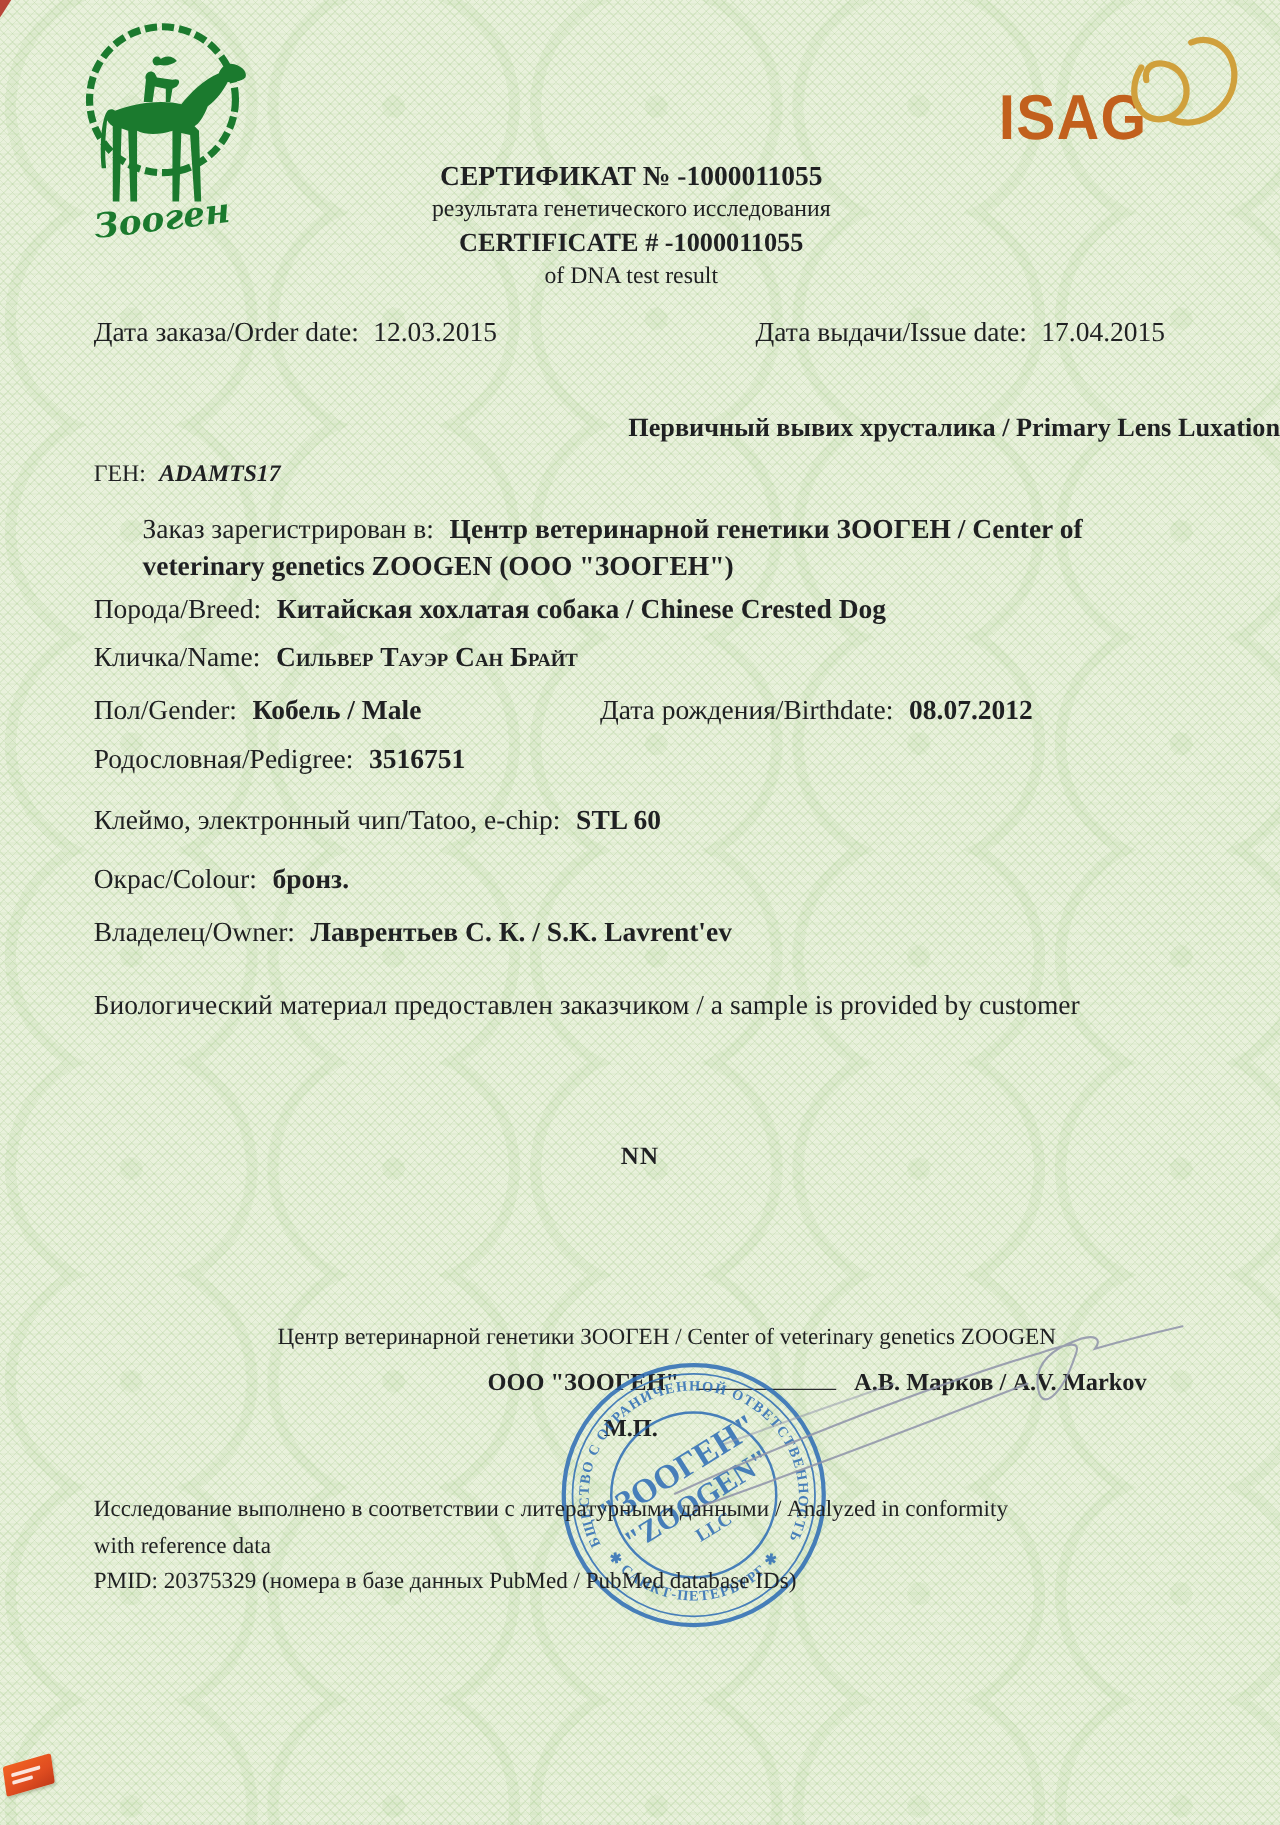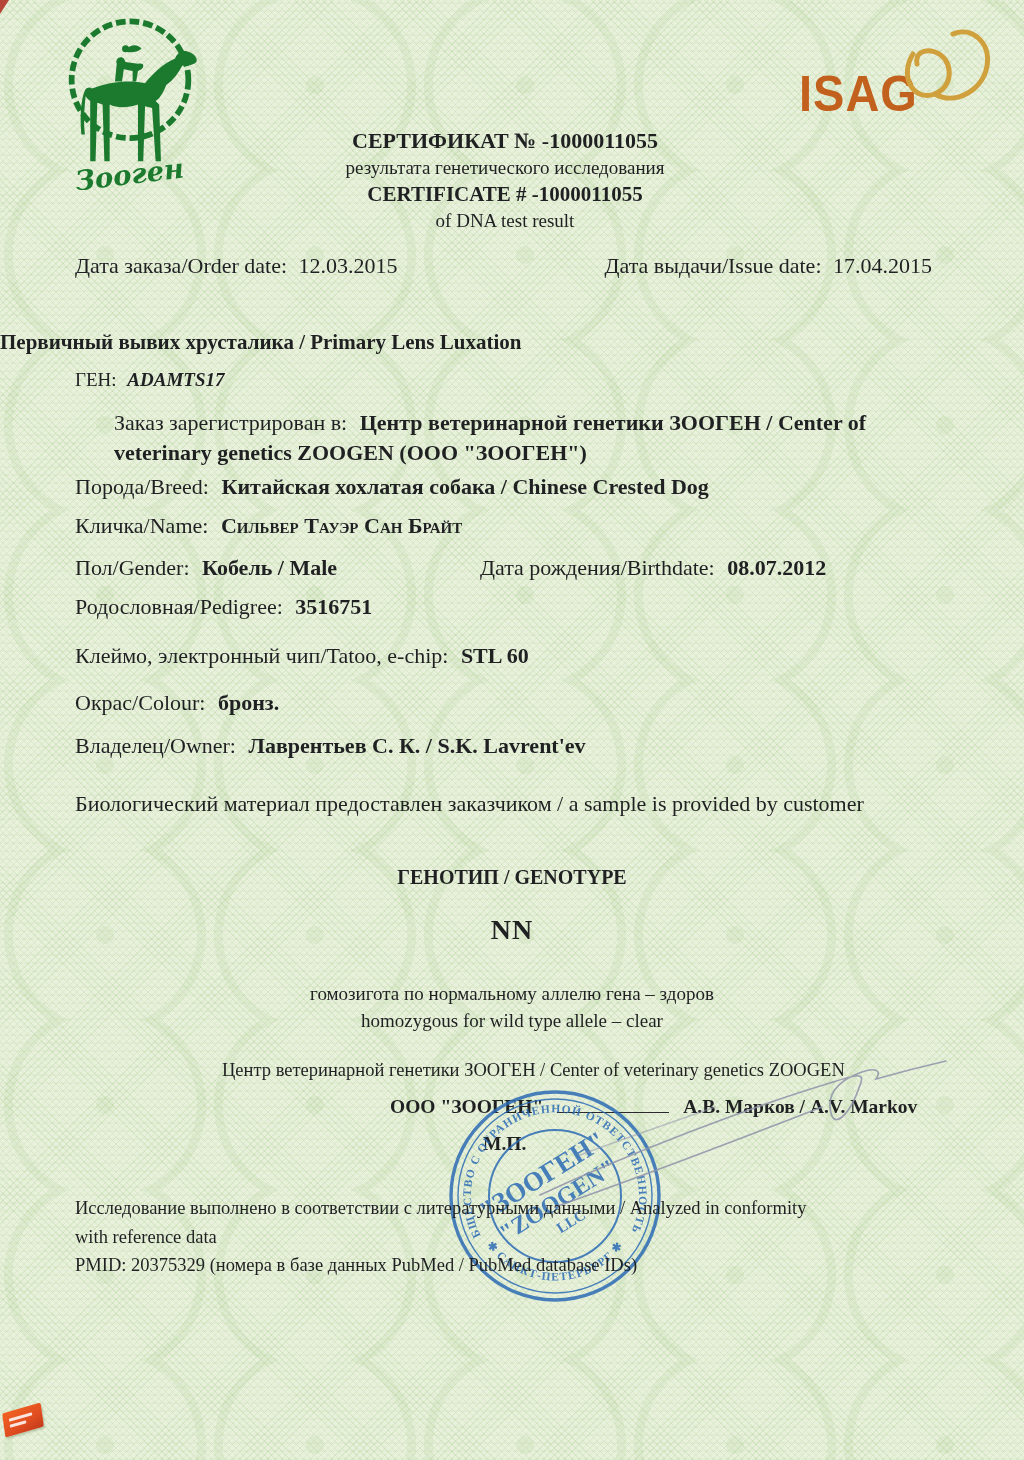--- a/index.html
+++ b/index.html
@@ -34,35 +34,35 @@
   .t-reg{font-size:19px;}
   .t-bold-md{font-size:21px;font-weight:bold;}
   
   .row{position:absolute;left:75px;right:92px;font-size:22px;}
   .lab{font-weight:normal;}
   .val{font-weight:bold;margin-left:7px;}
   .smallcaps{font-variant:small-caps;}
   .dates-row{top:253px;}
   .date-issue{position:absolute;right:0;top:0;white-space:nowrap;}
   .test-heading{top:303px;left:0;right:0;text-align:center;font-size:18.5px;}
-  .test-value{top:330px;left:0;right:0;text-align:left;font-size:21px;font-weight:bold;}
+  .test-value{top:330px;left:0;right:0;text-align:right;font-size:21px;font-weight:bold;}
   .gene-row{top:369px;font-size:19px;}
   .gene-val{font-weight:bold;font-style:italic;margin-left:6px;}
   .r-registered{top:408px;line-height:30px;padding-left:39px;}
   .r-breed{top:474px;}
   .r-name{top:513px;}
   .r-gender{top:555px;}
   .pair2{position:absolute;left:405px;top:0;white-space:nowrap;}
   .r-pedigree{top:594px;}
   .r-tattoo{top:643px;}
   .r-colour{top:690px;}
   .r-owner{top:733px;}
   .r-sample{top:791px;}
   .geno-head{top:866px;left:0;right:0;text-align:center;font-size:20px;font-weight:bold;}
-  .geno-val{top:914px;left:0;right:0;text-align:center;font-size:28px;font-weight:bold;letter-spacing:1px;}
+  .geno-val{top:914px;left:0;right:0;text-align:center;font-size:20px;font-weight:bold;letter-spacing:1px;}
   .geno-ru{top:983px;left:0;right:0;text-align:center;font-size:19px;}
   .geno-en{top:1010px;left:0;right:0;text-align:center;font-size:19px;}
   .org-line{top:1060px;left:222px;font-size:18.5px;}
   .sign-row{top:1096px;left:390px;font-size:19.5px;white-space:nowrap;}
   .org-short{font-weight:bold;}
   .sig-underline{display:inline-block;width:112px;border-bottom:1.6px solid #2a2a2e;margin:0 14px;height:14px;vertical-align:baseline;}
   .signer{font-weight:bold;}
   .mp{top:1133px;left:483px;font-size:19.5px;font-weight:bold;}
   .stamp-svg{left:437px;top:1078px;}
   .signature-svg{left:430px;top:1035px;pointer-events:none;}
@@ -192,24 +192,21 @@
     <span class="val">бронз.</span>
   </div>
 
   <div class="row r-owner">
     <span class="lab">Владелец/Owner:</span>
     <span class="val">Лаврентьев С. К. / S.K. Lavrent'ev</span>
   </div>
 
   <div class="row r-sample">Биологический материал предоставлен заказчиком / a sample is provided by customer</div>
 
-  <div class="abs geno-head">ГЕНОТИП / GENOTYPE</div>
   <div class="abs geno-val">NN</div>
-  <div class="abs geno-ru">гомозигота по нормальному аллелю гена – здоров</div>
-  <div class="abs geno-en">homozygous for wild type allele – clear</div>
 
   <div class="abs org-line">Центр ветеринарной генетики ЗООГЕН / Center of veterinary genetics ZOOGEN</div>
   <div class="abs sign-row">
     <span class="org-short">ООО "ЗООГЕН"</span><span class="sig-underline"></span><span class="signer">А.В. Марков / A.V. Markov</span>
   </div>
   <div class="abs mp">М.П.</div>
 
   <svg class="abs stamp-svg" width="236" height="236" viewBox="0 0 236 236" opacity="0.84">
     <defs>
       <path id="arcTop" d="M45,160 A84,84 0 1 1 191,160" fill="none"></path>

